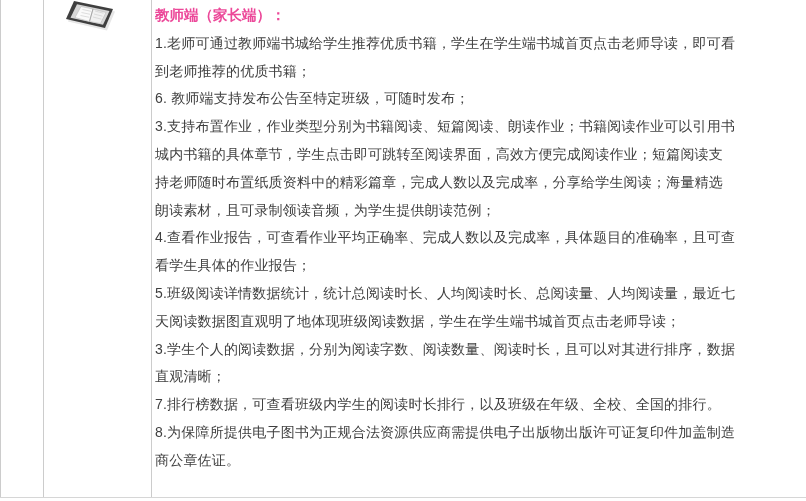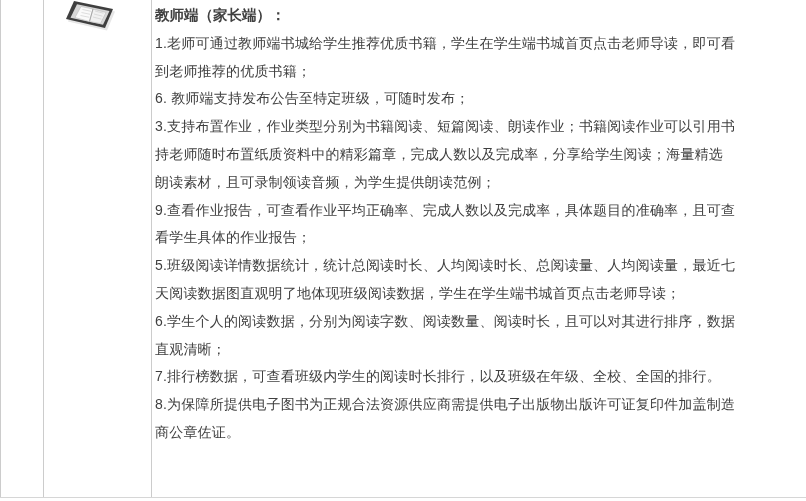--- a/index.html
+++ b/index.html
@@ -45,21 +45,21 @@
     top: 2px;
     width: 650px;
     font-size: 14px;
     line-height: 27.8px;
     color: #3f3f3f;
     white-space: nowrap;
     overflow: hidden;
   }
   .doc-title {
     font-weight: bold;
-    color: #404040;
+    color: #ec4899;
     font-size: 14.5px;
   }
   .text-line {
     letter-spacing: 0.2px;
   }
 </style>
 </head>
 <body>
 
 <div class="vline v0"></div>
@@ -91,25 +91,26 @@
   </svg>
 </div>
 
 <div class="text-col">
   <div class="doc-title">教师端（家长端）：</div>
   <div>
       <div class="text-line">1.老师可通过教师端书城给学生推荐优质书籍，学生在学生端书城首页点击老师导读，即可看</div>
       <div class="text-line">到老师推荐的优质书籍；</div>
       <div class="text-line">6. 教师端支持发布公告至特定班级，可随时发布；</div>
       <div class="text-line">3.支持布置作业，作业类型分别为书籍阅读、短篇阅读、朗读作业；书籍阅读作业可以引用书</div>
+      <div class="text-line">城内书籍的具体章节，学生点击即可跳转至阅读界面，高效方便完成阅读作业；短篇阅读支</div>
       <div class="text-line">持老师随时布置纸质资料中的精彩篇章，完成人数以及完成率，分享给学生阅读；海量精选</div>
       <div class="text-line">朗读素材，且可录制领读音频，为学生提供朗读范例；</div>
-      <div class="text-line">9.查看作业报告，可查看作业平均正确率、完成人数以及完成率，具体题目的准确率，且可查</div>
+      <div class="text-line">4.查看作业报告，可查看作业平均正确率、完成人数以及完成率，具体题目的准确率，且可查</div>
       <div class="text-line">看学生具体的作业报告；</div>
       <div class="text-line">5.班级阅读详情数据统计，统计总阅读时长、人均阅读时长、总阅读量、人均阅读量，最近七</div>
       <div class="text-line">天阅读数据图直观明了地体现班级阅读数据，学生在学生端书城首页点击老师导读；</div>
-      <div class="text-line">6.学生个人的阅读数据，分别为阅读字数、阅读数量、阅读时长，且可以对其进行排序，数据</div>
+      <div class="text-line">3.学生个人的阅读数据，分别为阅读字数、阅读数量、阅读时长，且可以对其进行排序，数据</div>
       <div class="text-line">直观清晰；</div>
       <div class="text-line">7.排行榜数据，可查看班级内学生的阅读时长排行，以及班级在年级、全校、全国的排行。</div>
       <div class="text-line">8.为保障所提供电子图书为正规合法资源供应商需提供电子出版物出版许可证复印件加盖制造</div>
       <div class="text-line">商公章佐证。</div>
     </div>
 </div>
 
 </body></html>

